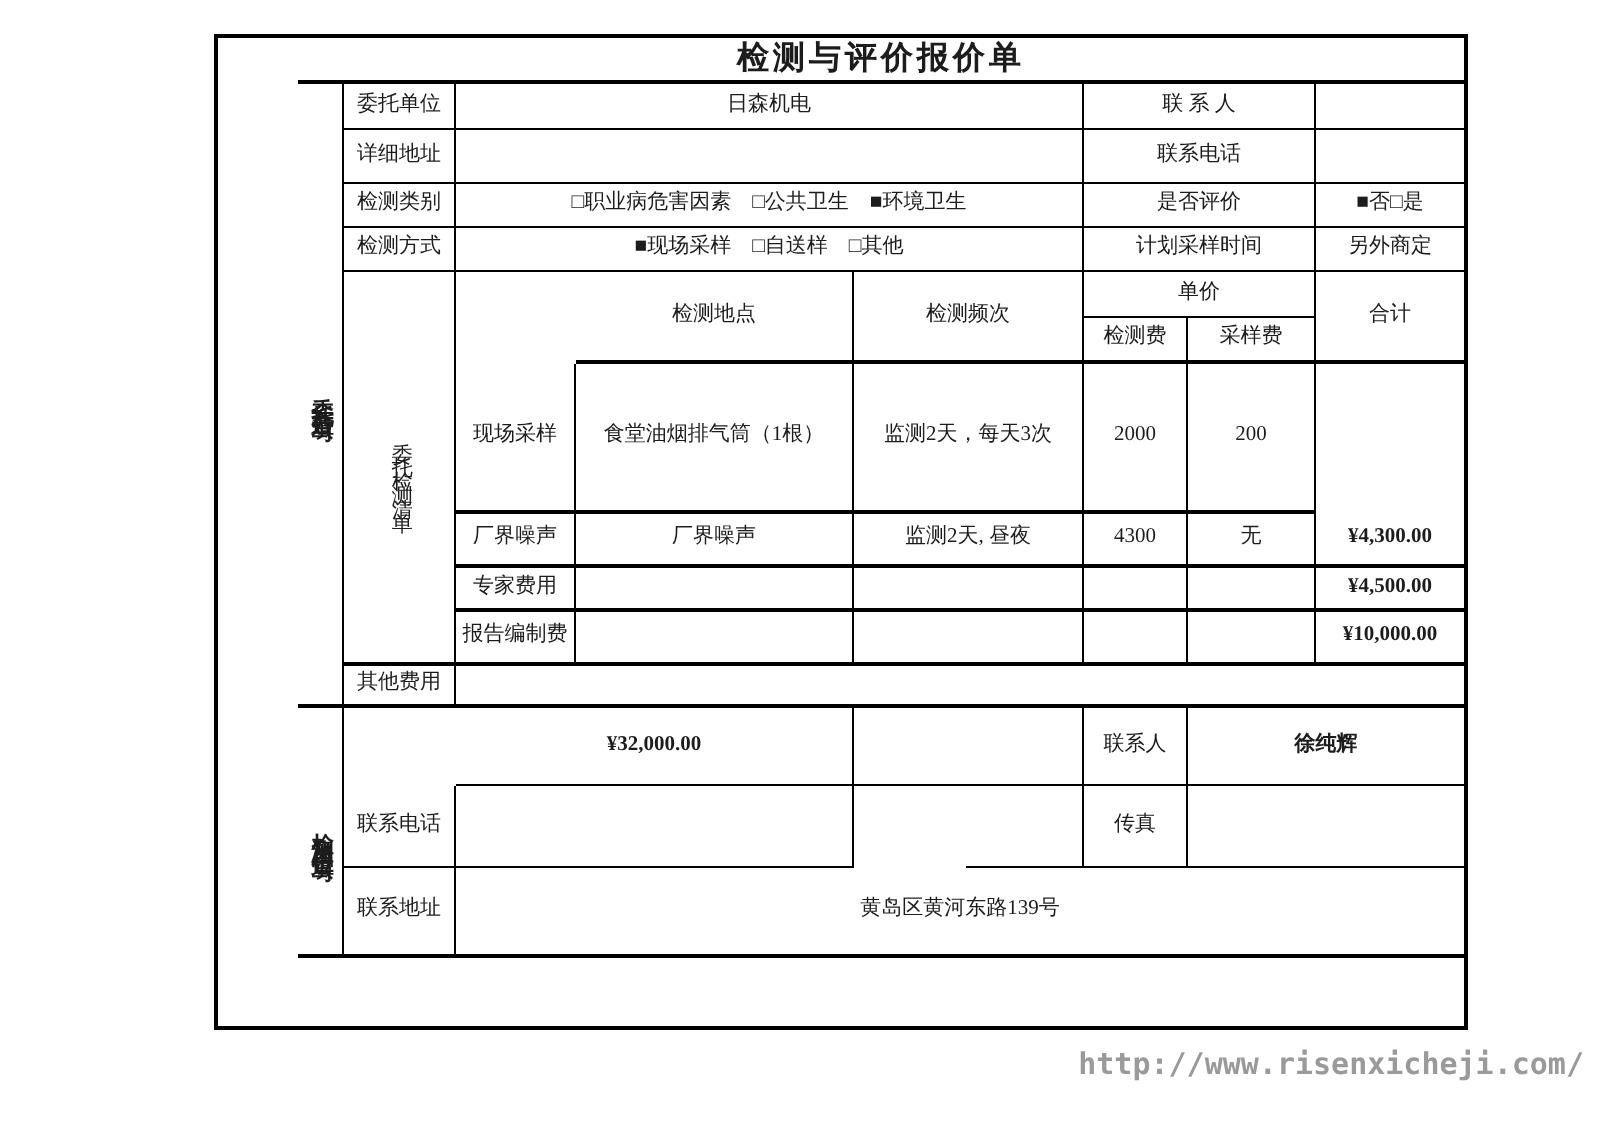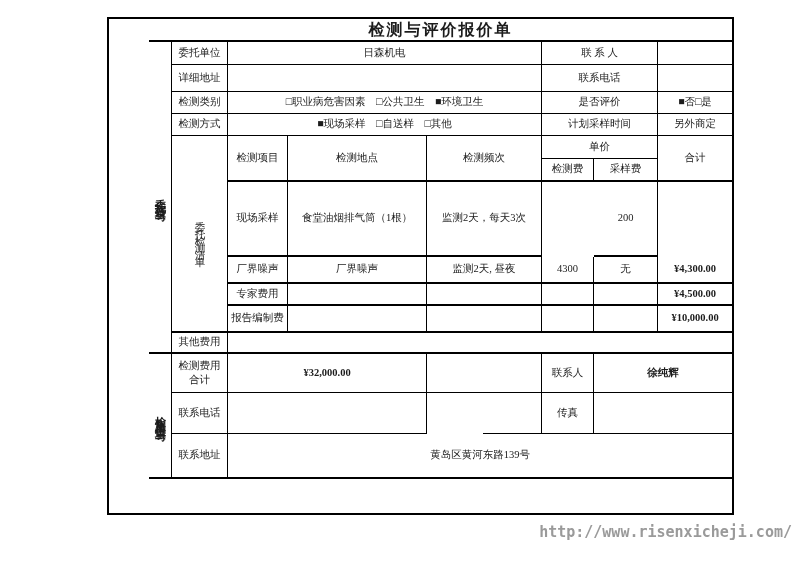--- a/index.html
+++ b/index.html
@@ -61,31 +61,31 @@
   <div class="c" style="grid-area:4/7/5/9">是否评价</div>
   <div class="c br0" style="grid-area:4/9/5/10">■否□是</div>
 
   <div class="c" style="grid-area:5/2/6/3">检测方式</div>
   <div class="c" style="grid-area:5/3/6/7">■现场采样　□自送样　□其他</div>
   <div class="c" style="grid-area:5/7/6/9">计划采样时间</div>
   <div class="c br0" style="grid-area:5/9/6/10">另外商定</div>
 
   <div class="c vtext striplist bb2" style="grid-area:6/2/12/3">委托检测清单</div>
 
-  <div class="c bb2" style="grid-area:6/3/8/4">检测项目</div>
   <div class="c bb2" style="grid-area:6/4/8/5">检测地点</div>
   <div class="c bb2" style="grid-area:6/5/8/7">检测频次</div>
   <div class="c" style="grid-area:6/7/7/9">单价</div>
   <div class="c bb2" style="grid-area:7/7/8/8">检测费</div>
   <div class="c bb2" style="grid-area:7/8/8/9">采样费</div>
   <div class="c br0 bb2" style="grid-area:6/9/8/10">合计</div>
 
   <div class="c bb2" style="grid-area:8/3/9/4">现场采样</div>
   <div class="c bb2" style="grid-area:8/4/9/5">食堂油烟排气筒（1根）</div>
   <div class="c bb2" style="grid-area:8/5/9/7">监测2天，每天3次</div>
+  <div class="c bb2" style="grid-area:8/7/9/8">2000</div>
   <div class="c bb2" style="grid-area:8/8/9/9">200</div>
 
   <div class="c bb2" style="grid-area:9/3/10/4">厂界噪声</div>
   <div class="c bb2" style="grid-area:9/4/10/5">厂界噪声</div>
   <div class="c bb2" style="grid-area:9/5/10/7">监测2天, 昼夜</div>
   <div class="c bb2" style="grid-area:9/7/10/8">4300</div>
   <div class="c bb2" style="grid-area:9/8/10/9">无</div>
   <div class="c br0 bb2 amount" style="grid-area:9/9/10/10">¥4,300.00</div>
 
   <div class="c bb2" style="grid-area:10/3/11/4">专家费用</div>
@@ -100,21 +100,20 @@
   <div class="c bb2" style="grid-area:11/5/12/7"></div>
   <div class="c bb2" style="grid-area:11/7/12/8"></div>
   <div class="c bb2" style="grid-area:11/8/12/9"></div>
   <div class="c br0 bb2 amount" style="grid-area:11/9/12/10">¥10,000.00</div>
 
   <div class="c bb2" style="grid-area:12/2/13/3">其他费用</div>
   <div class="c br0 bb2" style="grid-area:12/3/13/10"></div>
 
   <div class="c vtext strip bb2" style="grid-area:13/1/16/2">检测单位填写</div>
 
-  <div class="c" style="grid-area:13/2/14/3">检测费用合计</div>
   <div class="c amount" style="grid-area:13/3/14/5">¥32,000.00</div>
   <div class="c" style="grid-area:13/5/14/7"></div>
   <div class="c" style="grid-area:13/7/14/8">联系人</div>
   <div class="c br0 bold" style="grid-area:13/8/14/10">徐纯辉</div>
 
   <div class="c" style="grid-area:14/2/15/3">联系电话</div>
   <div class="c" style="grid-area:14/3/15/5"></div>
   <div class="c" style="grid-area:14/6/15/7"></div>
   <div class="c" style="grid-area:14/7/15/8">传真</div>
   <div class="c br0" style="grid-area:14/8/15/10"></div>

